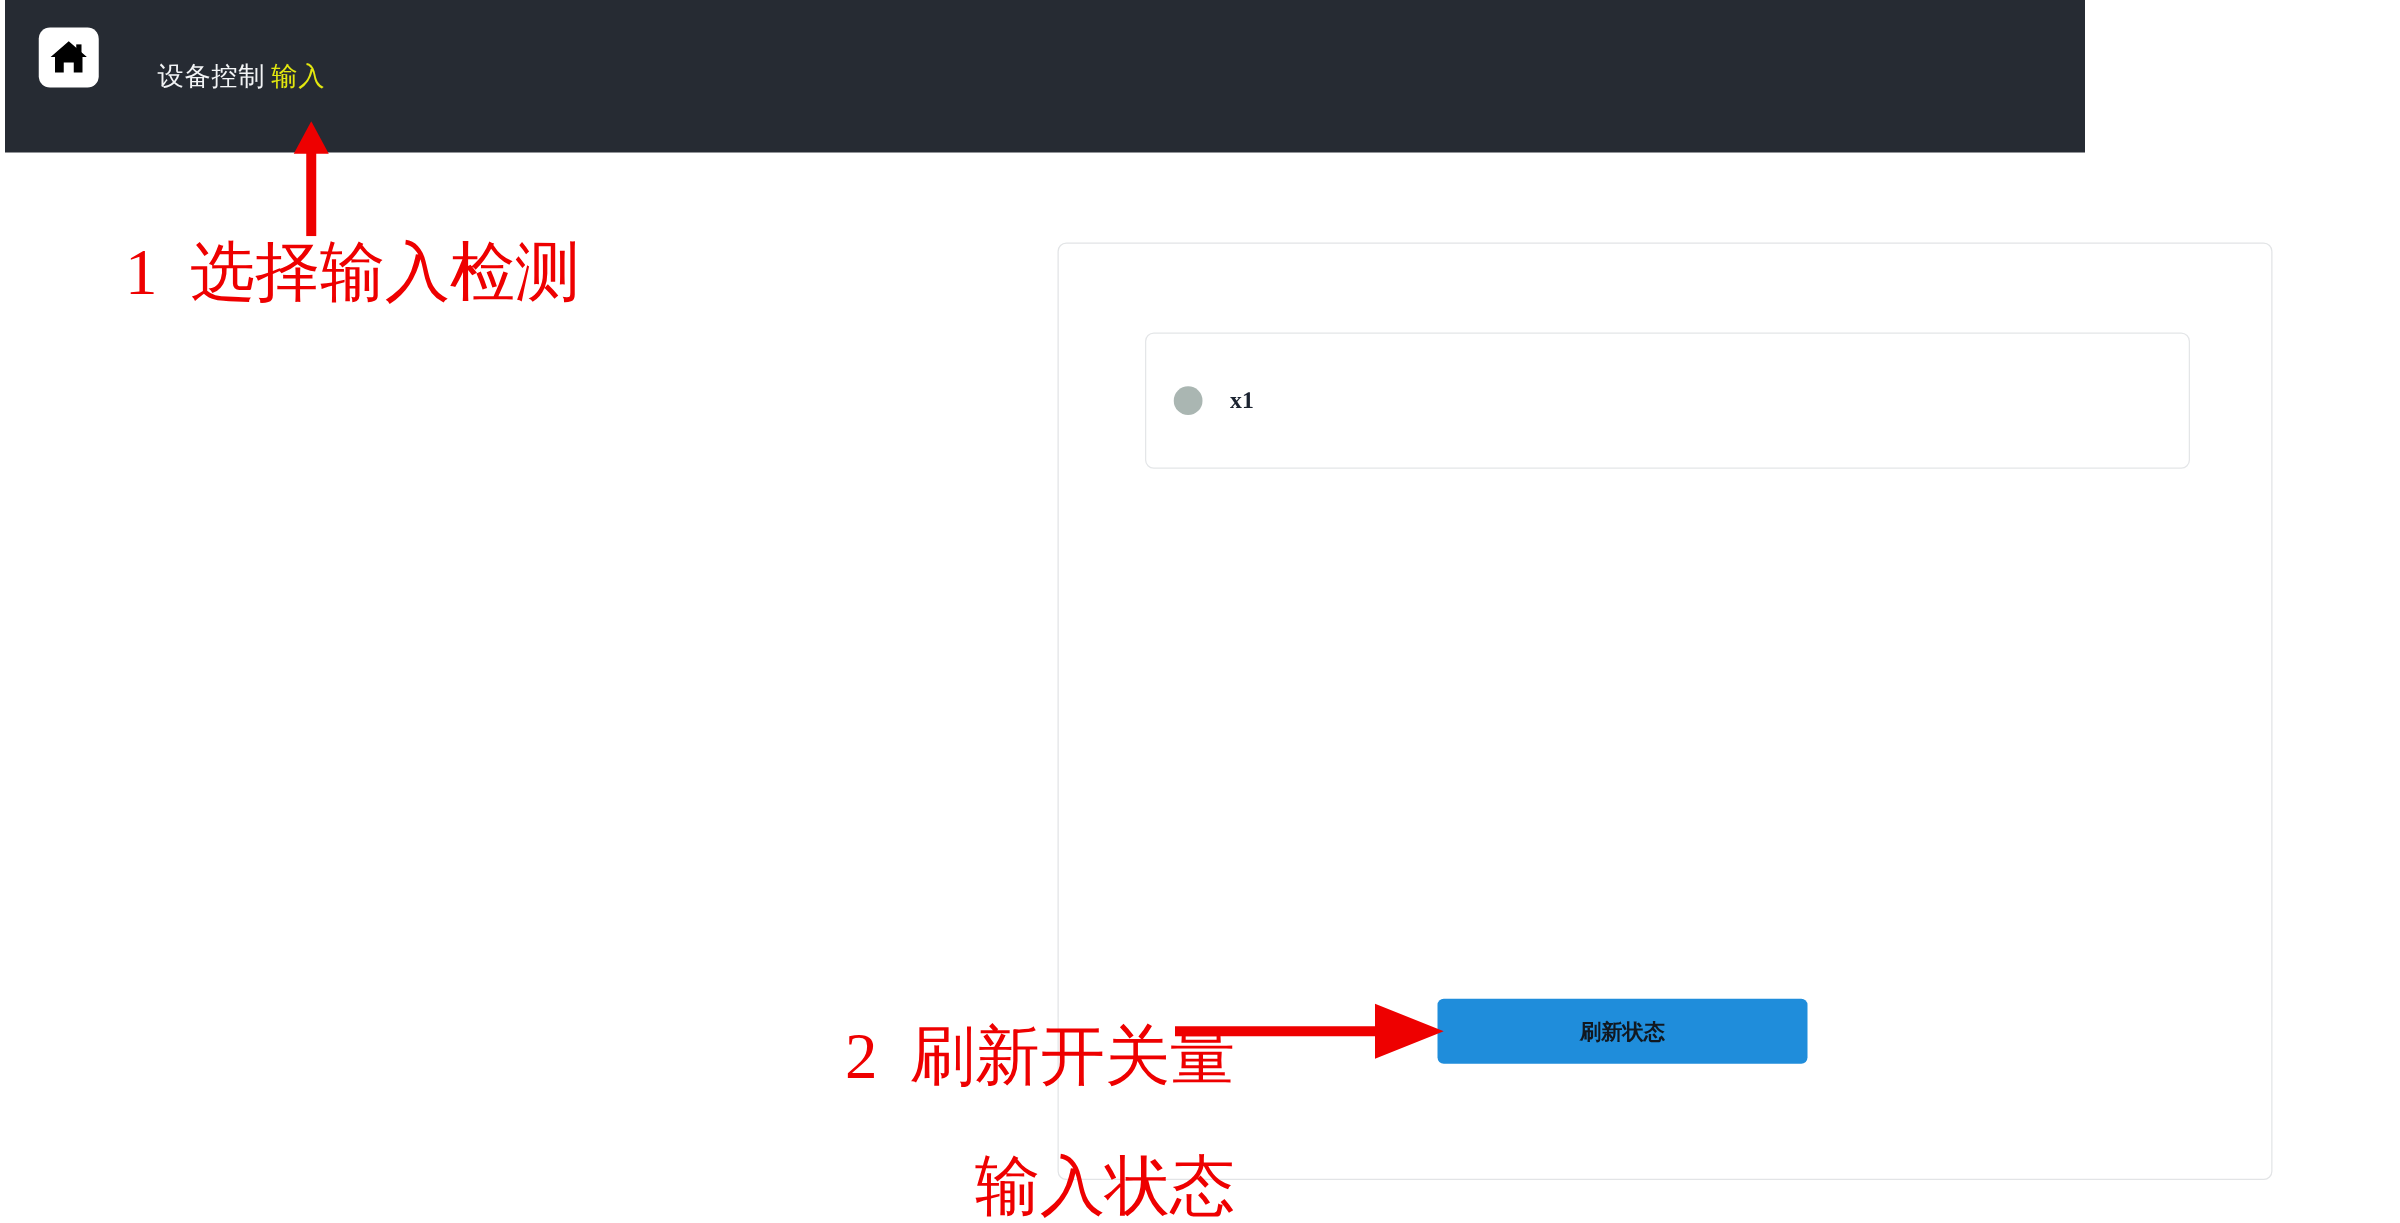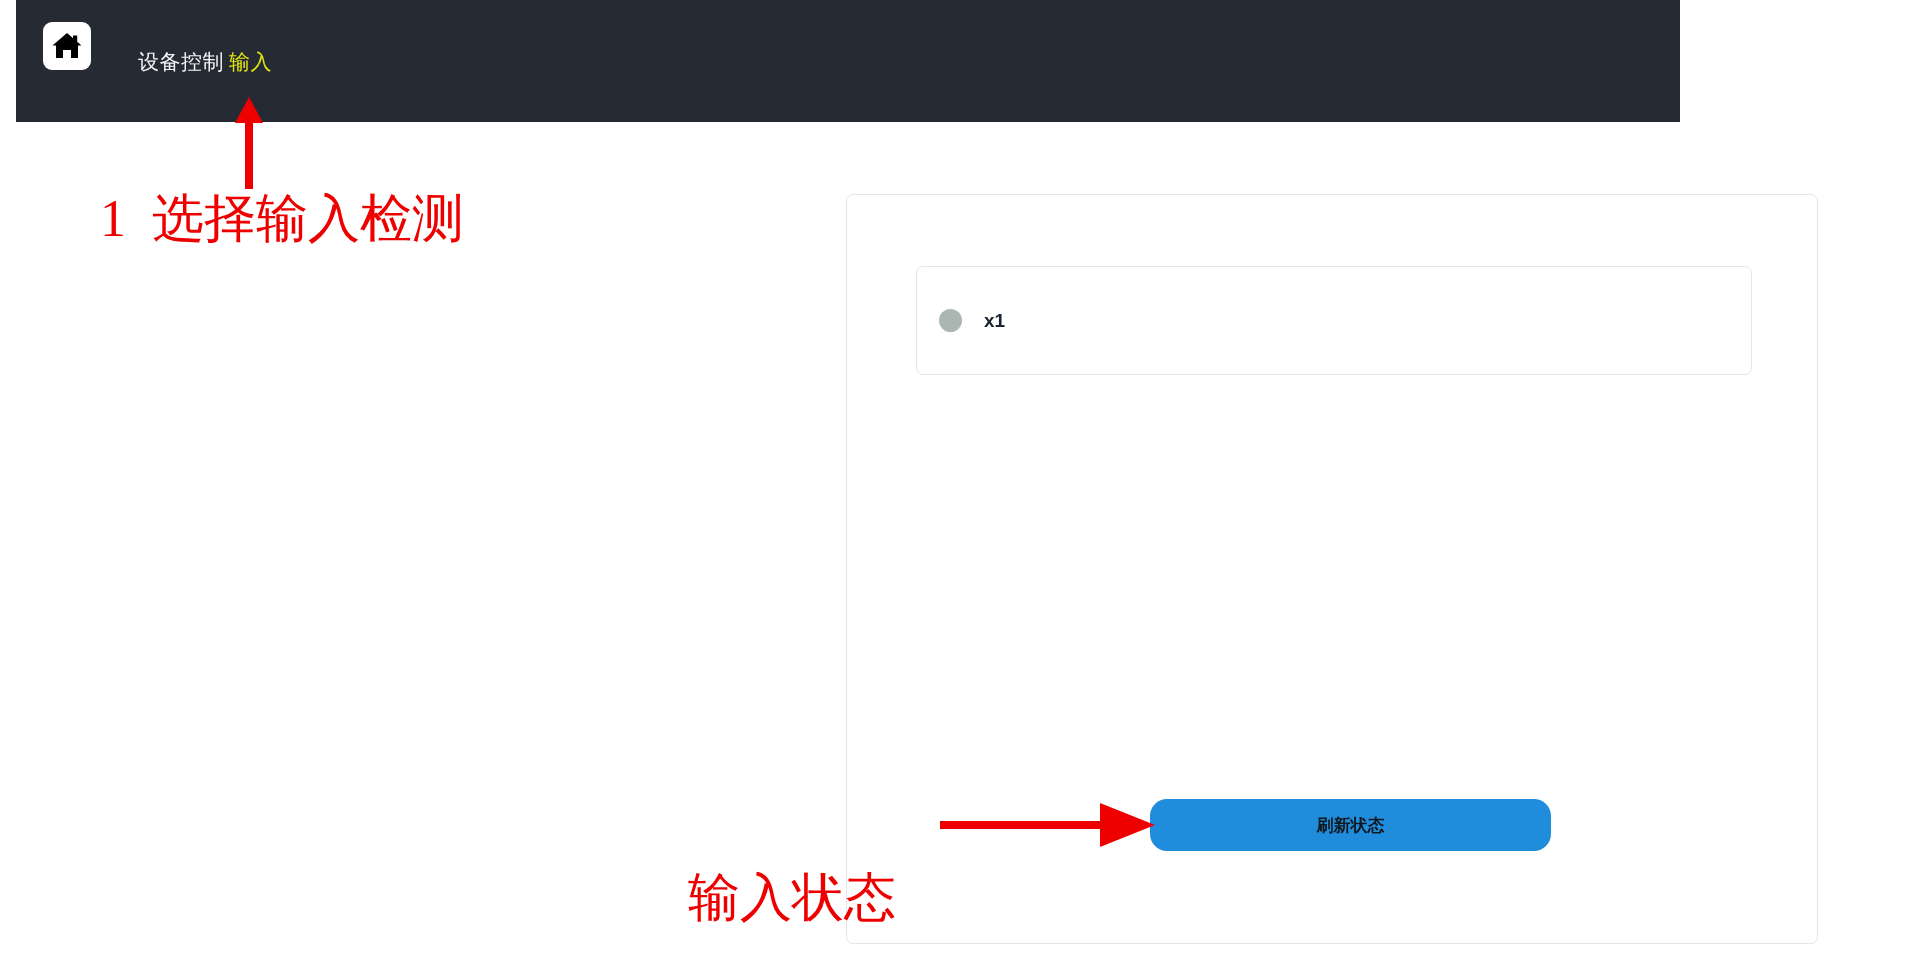--- a/index.html
+++ b/index.html
@@ -11,21 +11,21 @@
     height: 978px;
     background: #ffffff;
     font-family: "Liberation Sans", sans-serif;
     position: relative;
     overflow: hidden;
   }
 
   
   #topbar {
     position: absolute;
-    left: 16px;
+    left: 4px;
     top: 0;
     width: 1664px;
     height: 122px;
     background: #262b33;
     box-sizing: border-box;
   }
   #home-button {
     position: absolute;
     left: 27px;
     top: 22px;
@@ -91,32 +91,32 @@
     background: #aab6b2;
     margin-left: 22px;
     flex: 0 0 auto;
   }
 
   .input-label {
     margin-left: 22px;
     font-size: 19px;
     font-weight: bold;
     color: #1b2330;
-    font-family: Liberation Sans, sans-serif;
+    font-family: Liberation Serif, serif;
   }
 
   #refresh-button {
     position: absolute;
     left: 303px;
     top: 604px;
-    width: 401px;
+    width: 296px;
     height: 52px;
     background: #1f8ddb;
     border: none;
-    border-radius: 17px;
+    border-radius: 5px;
     color: #111820;
     font-size: 17px;
     font-weight: bold;
     font-family: "DejaVu Sans", sans-serif;
     cursor: pointer;
     padding: 0;
   }
 
   
   .anno {
@@ -188,20 +188,21 @@
 
   </div>
 
   <button id="refresh-button" style="background: rgb(31, 141, 219);">刷新状态</button>
 
 </div>
 
 <div class="anno" id="anno-1" style="color: rgb(238, 0, 0);">1  选择输入检测</div>
 
 <div class="anno" id="anno-2" style="color: rgb(238, 0, 0);">
+  <span class="line1">2  刷新开关量</span>
   <span class="line2">输入状态</span>
 </div>
 
 <svg id="arrow-up" viewBox="0 0 32 92">
   <rect x="12" y="22" width="8" height="70" fill="#ee0000"></rect>
   <polygon points="16,0 30,26 2,26" fill="#ee0000"></polygon>
 </svg>
 
 <svg id="arrow-right" viewBox="0 0 215 50">
   <rect x="0" y="21" width="165" height="8" fill="#ee0000"></rect>

